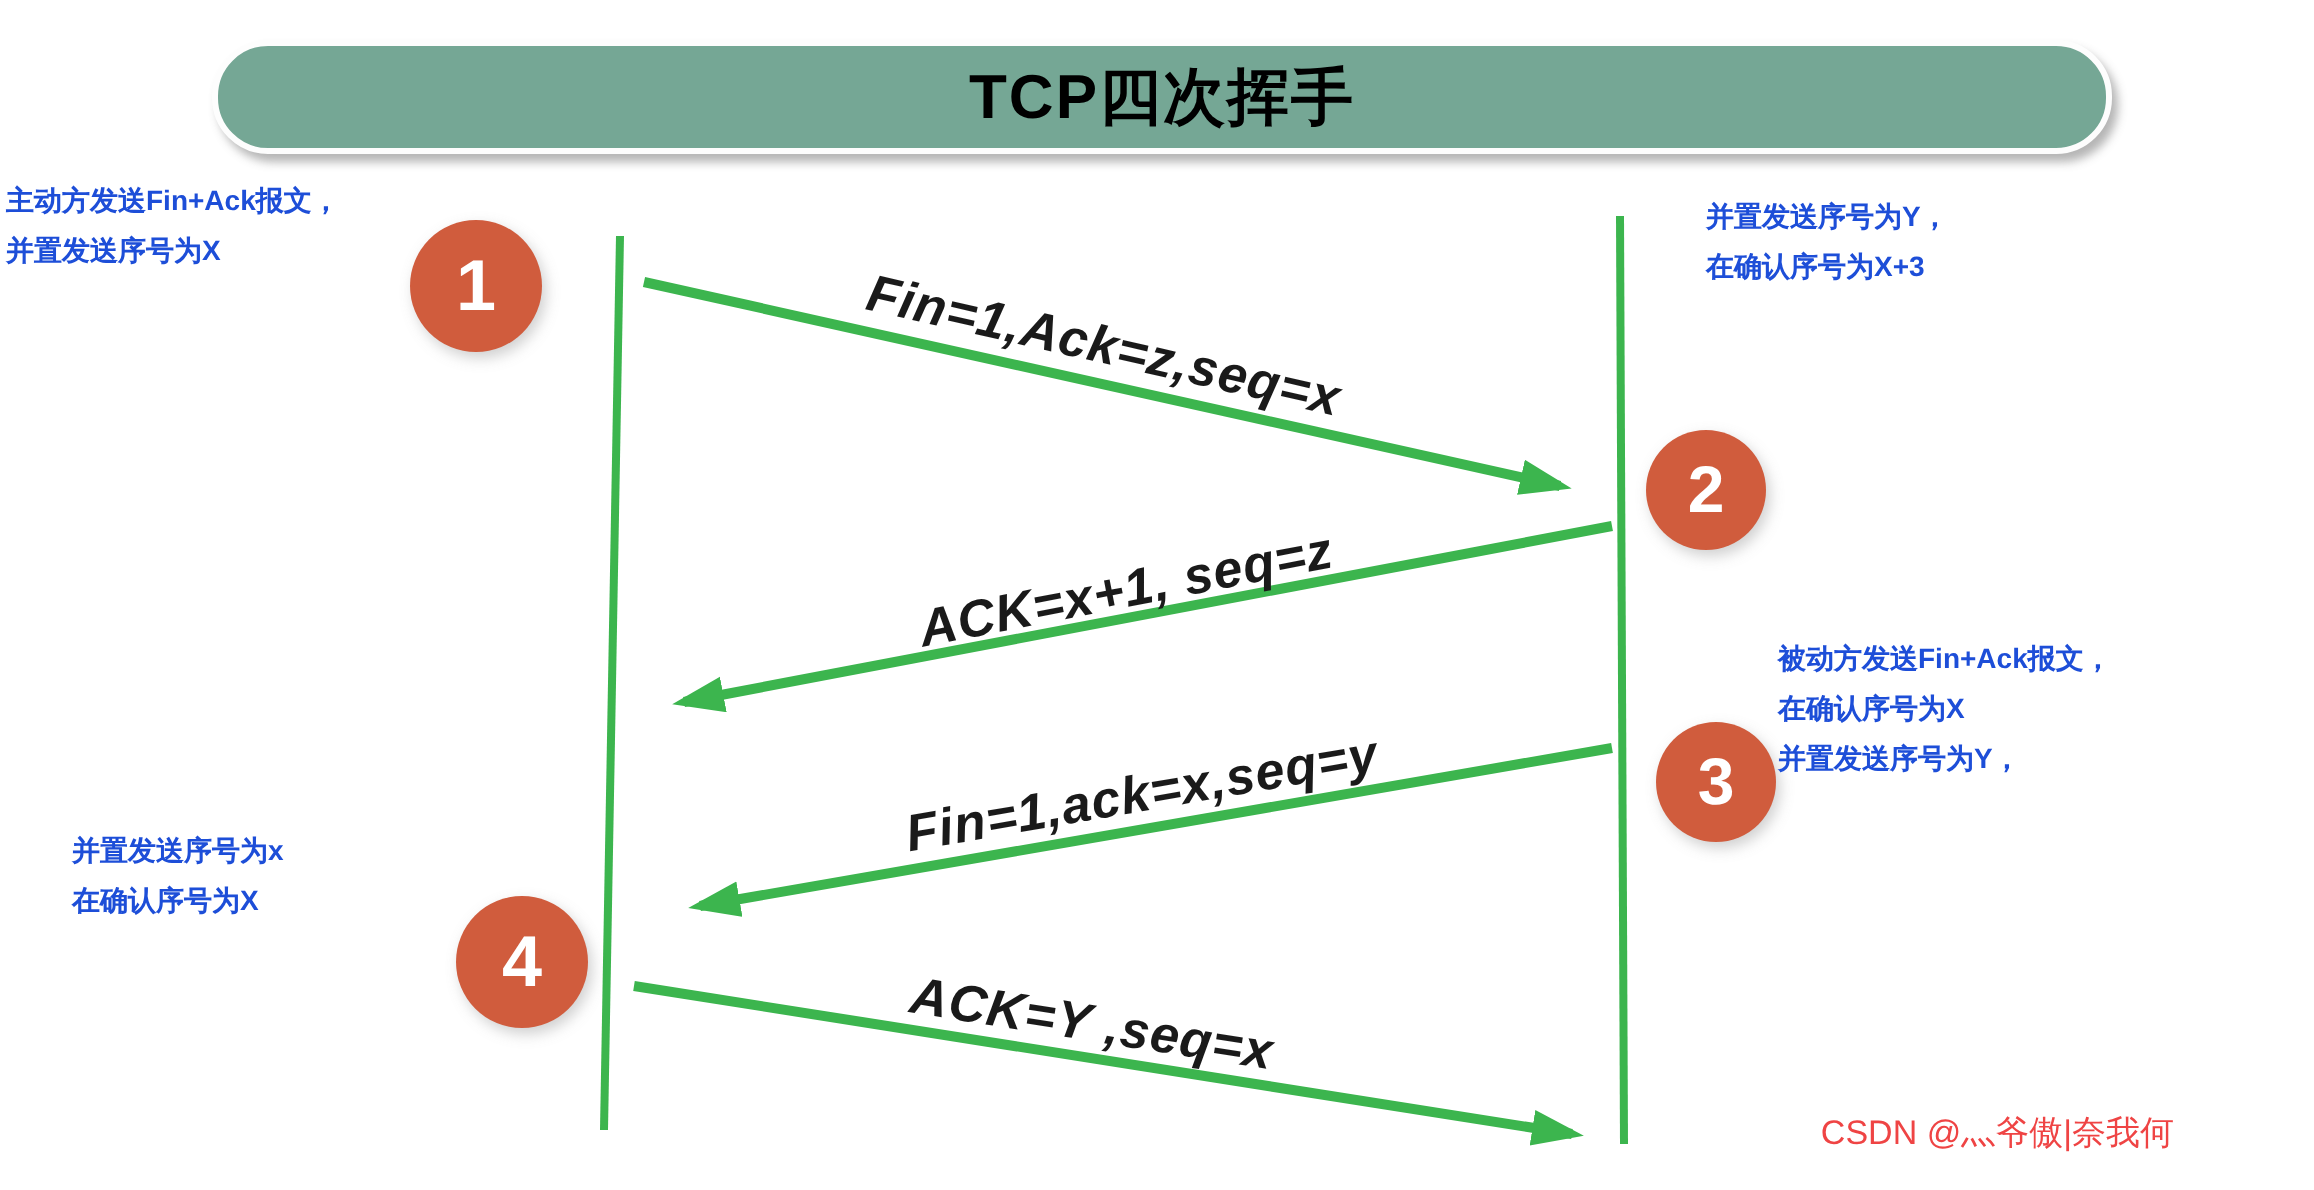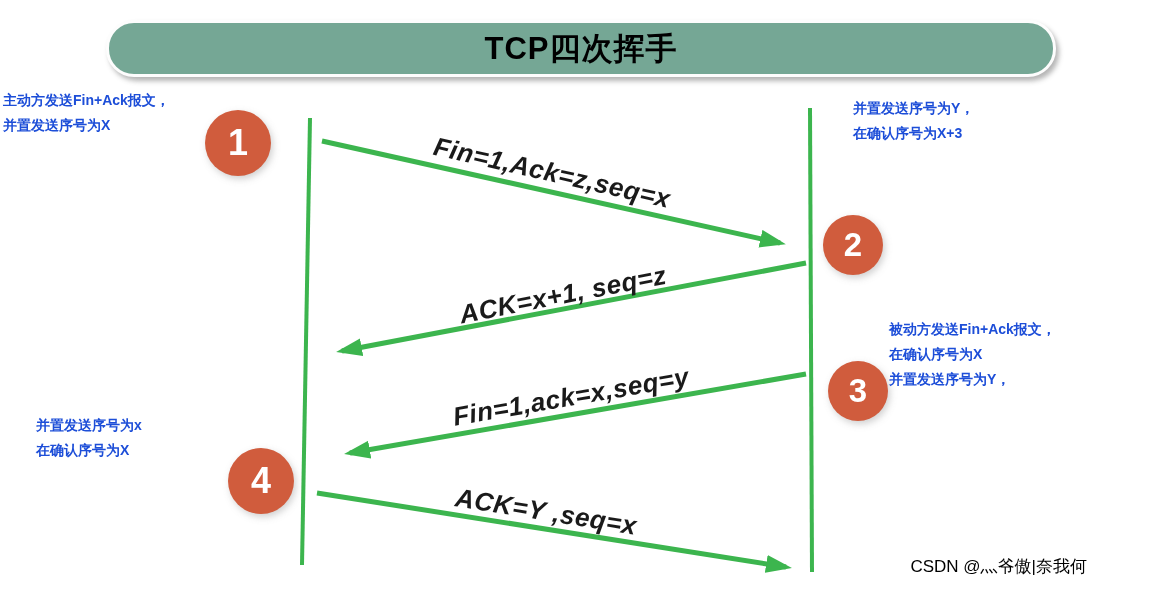--- a/index.html
+++ b/index.html
@@ -91,15 +91,15 @@
   <div class="note" style="left:889px;top:317px;">
     <div>被动方发送Fin+Ack报文，</div>
     <div>在确认序号为X</div>
     <div>并置发送序号为Y，</div>
   </div>
   <div class="note" style="left:36px;top:413px;">
     <div>并置发送序号为x</div>
     <div>在确认序号为X</div>
   </div>
 
-  <div class="watermark" style="color: #000000;">CSDN @灬爷傲|奈我何</div>
+  <div class="watermark" style="color: #ef4444;">CSDN @灬爷傲|奈我何</div>
 
 </div>
 
 </body></html>

